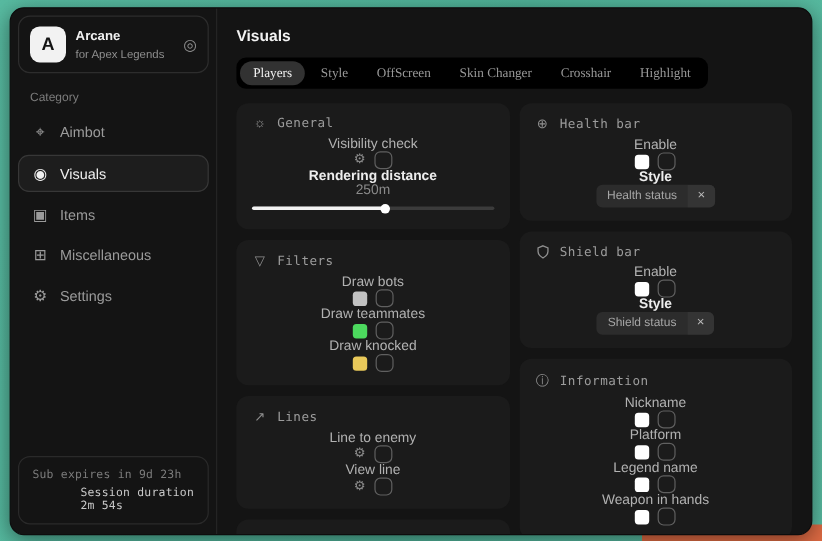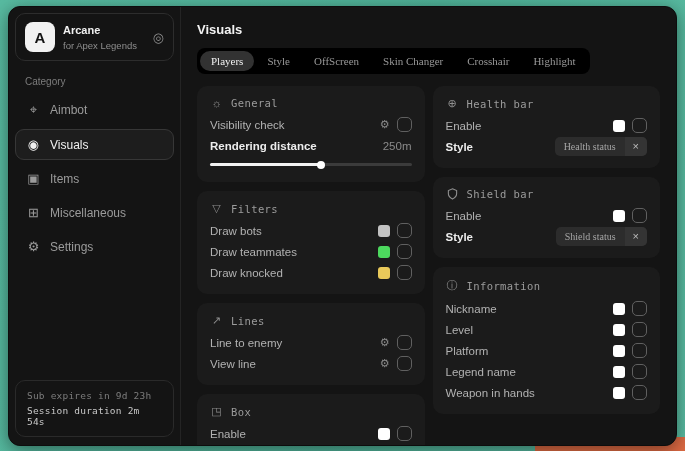--- a/index.html
+++ b/index.html
@@ -30,53 +30,53 @@
   .side-gear { margin-left:auto; color:#8f8f8f; font-size:13px; line-height:1; cursor:pointer; }
   .category { font-size:10px; color:#7c7c7c; margin:15px 10px 7px; }
   .nav { display:flex; flex-direction:column; gap:3px; }
   .nav-item { display:flex; align-items:center; gap:9px; padding:7px 10px;
     color:#9b9b9b; font-size:12px; border-radius:9px; border:1px solid transparent; cursor:pointer; }
   .nav-item.active { background:#1d1d1d; border-color:#373737; color:#f0f0f0; }
   .nav-icon { font-size:13px; width:15px; text-align:center; color:inherit; }
   .side-footer { margin-top:auto; border:1px solid #2a2a2a; border-radius:10px;
     padding:9px 11px; font-family:"DejaVu Sans Mono", monospace; }
   .sf1 { font-size:9.5px; color:#7c7c7c; margin-bottom:4px; letter-spacing:.2px; }
-  .sf2 { font-size:9.5px; color:#c9c9c9; letter-spacing:.2px; }
+  .sf2 { font-size:9.5px; color:#c9c9c9; letter-spacing:.2px;margin-left:40px; }
   
   .main { flex:1; padding:15px 16px 0; display:flex; flex-direction:column; min-width:0; }
   .main-title { font-size:13px; font-weight:700; color:#f2f2f2; }
   .tabs { margin-top:11px; display:inline-flex; background:#000000; border-radius:8px;
     padding:3px; gap:2px; align-self:flex-start;font-family:Liberation Serif, serif; }
   .tab { font-size:11px; color:#999; padding:4px 11px; border-radius:999px; cursor:pointer; white-space:nowrap; }
   .tab.active { background:#323232; color:#f2f2f2; }
   .cols { display:flex; gap:8px; margin-top:12px; flex:1; min-height:0; }
   .col { flex:1; display:flex; flex-direction:column; gap:9px; min-width:0; }
   .card { background:#1b1b1b; border-radius:10px; padding:11px 13px; }
   .card-head { display:flex; align-items:center; gap:8px; margin-bottom:5px; }
   .card-icon { color:#8f8f8f; font-size:11px; width:13px; text-align:center; }
   .card-icon svg { display:block; margin:0 auto; }
   .card-title { font-family:"DejaVu Sans Mono", monospace; font-size:10.5px;
     color:#9c9c9c; letter-spacing:.4px; }
-  .row { display:flex; align-items:center; justify-content:space-between; min-height:21px; }
+  .row { display:flex; align-items:center; justify-content:space-between; min-height:21px;flex-direction:column; }
   .row-label { font-size:11.5px; color:#b2b2b2; }
   .row-label.bright { color:#ededed; font-weight:600; }
   .controls { display:flex; align-items:center; gap:7px; }
   .swatch { width:12px; height:12px; border-radius:3px; cursor:pointer; }
   .gear { color:#8a8a8a; font-size:11px; cursor:pointer; line-height:1; }
   .checkbox { width:15px; height:15px; border:1.5px solid #606060; border-radius:5px; cursor:pointer; }
   .slider-wrap { position:relative; height:9px; margin:4px 0 2px; cursor:pointer; }
   .slider-track { position:absolute; left:0; right:0; top:3px; height:3px;
     background:#3b3b3b; border-radius:2px; }
   .slider-fill { height:100%; background:#f2f2f2; border-radius:2px; }
   .slider-thumb { position:absolute; top:0.5px; width:8px; height:8px;
     background:#fff; border-radius:50%; transform:translateX(-50%); }
   .value { font-size:11.5px; color:#8a8a8a; }
   .chip { display:flex; align-items:center; background:#2c2c2c; border-radius:5px;
     overflow:hidden; cursor:pointer; }
-  .chip-label { font-size:10px; color:#a6a6a6; padding:4px 9px; font-family:Liberation Serif, serif; }
+  .chip-label { font-size:10px; color:#a6a6a6; padding:4px 9px; font-family:Liberation Sans, sans-serif; }
   .chip-close { font-size:11px; color:#bdbdbd; padding:3px 8px 4px; background:#343434; cursor:pointer; }
 </style>
 </head>
 <body>
 
 <div class="bg-orange"></div>
 
 <div class="window">
 
   <aside class="sidebar">
@@ -274,27 +274,20 @@
               <span class="card-title">Information</span>
             </div>
             <div class="row">
               <span class="row-label">Nickname</span>
               <span class="controls">
                 <span class="swatch" style="background: rgb(255, 255, 255);"></span>
                 <span class="checkbox"></span>
               </span>
             </div>
             <div class="row">
-              <span class="row-label">Level</span>
-              <span class="controls">
-                <span class="swatch" style="background: rgb(255, 255, 255);"></span>
-                <span class="checkbox"></span>
-              </span>
-            </div>
-            <div class="row">
               <span class="row-label">Platform</span>
               <span class="controls">
                 <span class="swatch" style="background: rgb(255, 255, 255);"></span>
                 <span class="checkbox"></span>
               </span>
             </div>
             <div class="row">
               <span class="row-label">Legend name</span>
               <span class="controls">
                 <span class="swatch" style="background: rgb(255, 255, 255);"></span>

